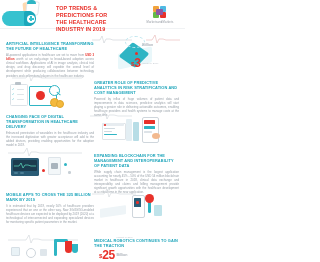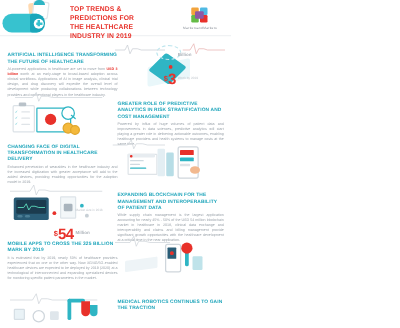--- a/index.html
+++ b/index.html
@@ -195,28 +195,20 @@
           <polyline points="0,4 5,4 7,1 9,6 11,3 14,3 17,4 22,4" fill="none" stroke="#5fe0c0" stroke-width=".7"></polyline>
         </svg>
         <div class="bar" style="left:8px;top:25px;width:4px;height:1.5px;background:#4b7e95;"></div>
         <div class="bar" style="left:14px;top:25px;width:4px;height:1.5px;background:#4b7e95;"></div>
         <div class="sq" style="left:42px;top:10px;width:13px;height:18px;background:#f3f7f9;border:1px solid #dde4e9;border-radius:1px;"></div>
         <div class="bar" style="left:45px;top:16px;width:7px;height:6px;background:#a9b4bd;border-radius:1px;"></div>
         <div class="dot-red" style="left:36px;top:22px;"></div>
         <div class="circ" style="left:58px;top:16px;width:3px;height:3px;background:#2fb5c4;"></div>
         <div class="circ" style="left:62px;top:24px;width:2.5px;height:2.5px;background:#c8d0d6;"></div>
       </div>
-      <div class="stat" style="left:43px;top:12px;">
-        <span class="dollar">$</span>
-        <span class="num">54</span>
-        <span class="unit">
-          <span class="u2">Market size in 2018</span><br>
-          <span class="u1">Million</span>
-        </span>
-      </div>
     </div>
 
     <div class="sec" style="height:38px;">
       <div class="txt" style="padding-top:6px;">
         <h3>MOBILE APPS TO CROSS THE 325 BILLION MARK BY 2019</h3>
         <p>It is estimated that by 2019, nearly 50% of healthcare providers experienced that on one or the other way. Now 3G/4G/5G-enabled healthcare devices are expected to be deployed by 2019 (2020) at a technological of interconnected and expanding specialized devices for monitoring specific patient parameters in the market.</p>
       </div>
       <div class="art">
         <svg class="ecg" style="left:-2px;top:1px;" width="44" height="10" viewBox="0 0 44 10">
           <polyline points="0,6 12,6 15,1 17,9 19,5 24,5 28,6 44,6" fill="none" stroke="#cfd4d9" stroke-width=".6"></polyline>
@@ -240,16 +232,24 @@
           <polyline points="0,6 18,6 21,1 23,9 25,5 30,5 34,6 70,6" fill="none" stroke="#cfd4d9" stroke-width=".6"></polyline>
         </svg>
         <div class="sq" style="left:5px;top:22px;width:9px;height:9px;background:#e9f2f6;border:1px solid #d6dfe5;border-radius:1px;"></div>
         <div class="circ" style="left:20px;top:23px;width:8px;height:8px;border:1.2px solid #cfd6dc;"></div>
         <div class="sq" style="left:34px;top:24px;width:7px;height:7px;background:#dfe6eb;border-radius:1px;"></div>
         <div class="robot-arm" style="left:48px;top:14px;width:3px;height:17px;"></div>
         <div class="robot-arm" style="left:48px;top:14px;width:14px;height:3px;"></div>
         <div class="flask" style="left:59px;top:16px;width:7px;height:12px;background:#e8312a;"></div>
         <div class="flask" style="left:66px;top:19px;width:6px;height:9px;background:#2fb5c4;"></div>
       </div>
+      <div class="stat" style="left:99px;top:2px;">
+        <span class="dollar">$</span>
+        <span class="num">25</span>
+        <span class="unit">
+          <span class="u2">Market in 2019</span><br>
+          <span class="u1">Billion</span>
+        </span>
+      </div>
     </div>
 
   </div>
 </div>
 
 </body></html>

